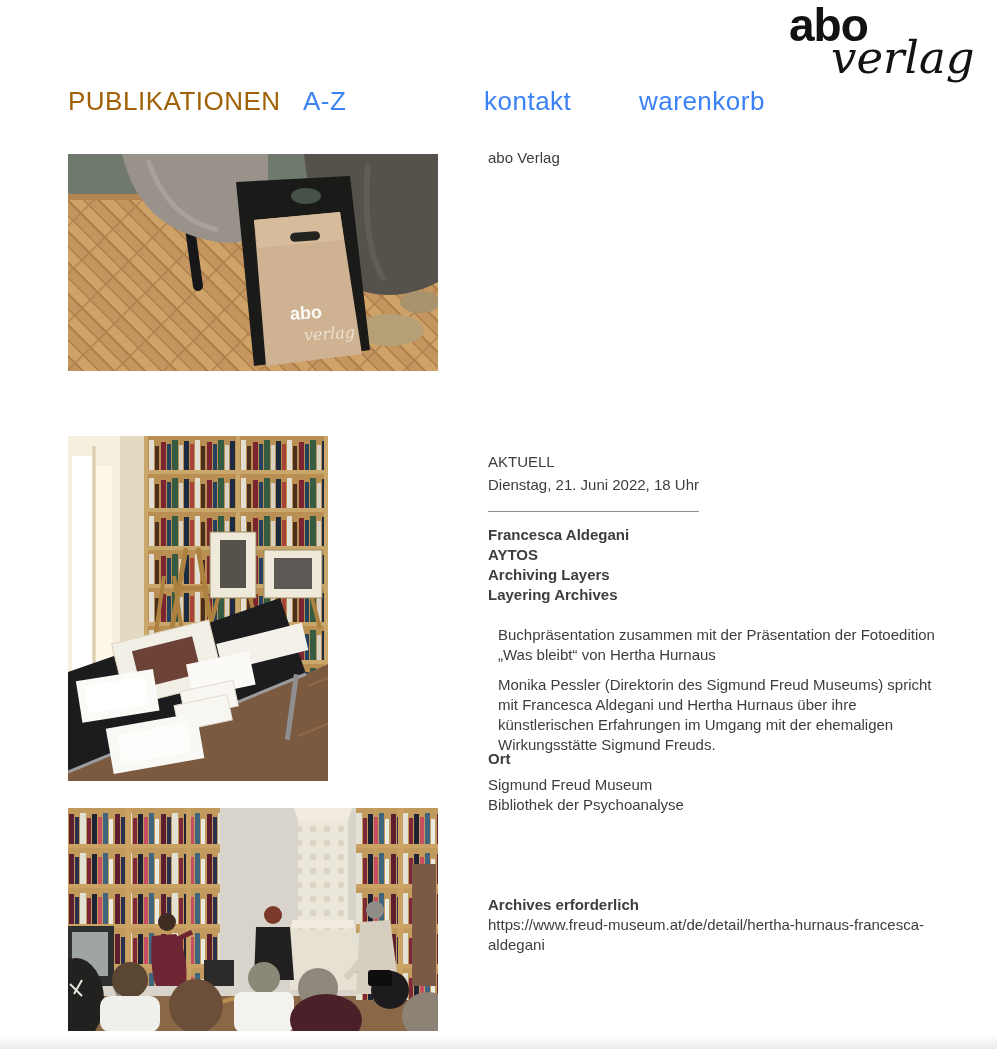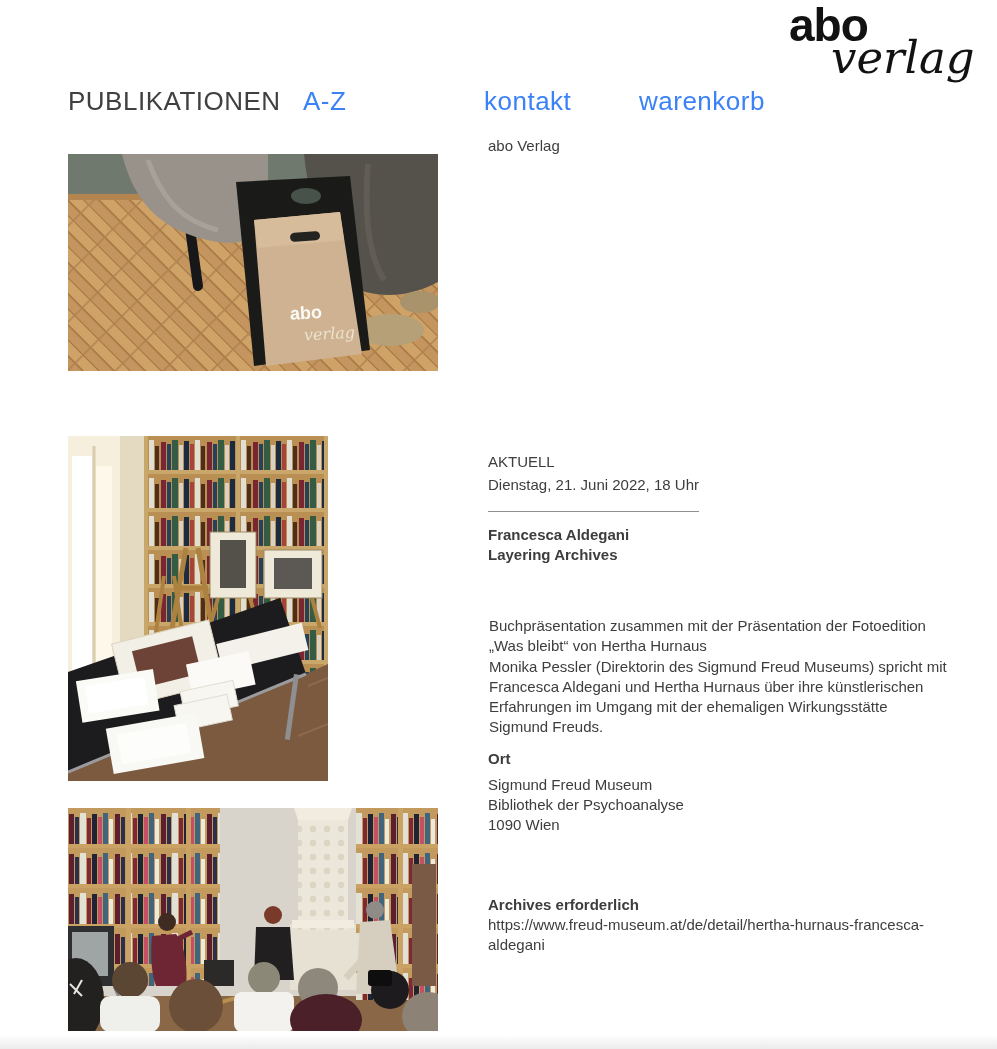--- a/index.html
+++ b/index.html
@@ -6,42 +6,42 @@
   .page{
     position:relative;width:997px;height:1049px;background:#ffffff;overflow:hidden;
     font-family:"Liberation Sans",sans-serif;color:#3d3d3d;
   }
   
   .logo{position:absolute;top:2px;right:38px;width:172px;cursor:pointer;}
   .logo-abo{font-size:46px;font-weight:700;letter-spacing:-1px;color:#121212;line-height:1.0;margin-left:2px;}
   .logo-verlag{font-family:"DejaVu Serif",serif;font-style:italic;font-size:45px;color:#121212;line-height:0.9;margin-top:-10px;margin-left:44px;}
   
   .nav-item{position:absolute;top:86px;font-size:26px;line-height:30px;font-weight:400;cursor:pointer;white-space:nowrap;letter-spacing:0.5px;}
-  .nav-item.active{color:#404040;}
+  .nav-item.active{color:#a16207;}
   .nav-item.inactive{color:#3b82f6;}
   .nav-pos-0{left:68px;}
   .nav-pos-1{left:303px;}
   .nav-pos-2{left:484px;}
   .nav-pos-3{left:639px;}
   
   .photo{position:absolute;overflow:hidden;background:#ddd;}
   .photo svg{display:block;width:100%;height:100%;}
   .photo-1{left:68px;top:154px;width:370px;height:217px;}
   .photo-2{left:68px;top:436px;width:260px;height:345px;}
   .photo-3{left:68px;top:808px;width:370px;height:223px;}
   
   .txt{position:absolute;left:488px;width:462px;font-size:15px;line-height:20px;color:#3d3d3d;}
   .bold{font-weight:700;}
-  .breadcrumb{top:136px;}
+  .breadcrumb{top:148px;}
   .aktuell{top:436px;margin-top:16px;}
   .date-link{top:475px;}
   .date-link span{display:inline-block;border-bottom:1px solid #8f8f8f;padding-bottom:16px;cursor:pointer;}
   .title-block{top:516px;margin-top:9px;}
   .desc-block{top:615px;}
-  .desc-block p{margin:1px;}
+  .desc-block p{margin:10px;}
   .ort-label{top:749px;}
   .location-block{top:775px;}
   .anmeldung-label{top:895px;}
   .url-block{top:915px;word-break:break-word;cursor:pointer;}
   
   .footer-bar{position:absolute;left:0;bottom:0;width:997px;height:14px;
     background:linear-gradient(#ffffff,#ebebeb);}
 </style>
 </head>
 <body>
@@ -257,34 +257,35 @@
   </div>
 
   <div class="txt aktuell">AKTUELL</div>
 
   <div class="txt date-link">
     <span>Dienstag, 21. Juni 2022, 18 Uhr</span>
   </div>
 
   <div class="txt title-block bold">
     <div>Francesca Aldegani</div>
+    <div>AYTOS</div>
+    <div>Archiving Layers</div>
     <div>Layering Archives</div>
   </div>
 
   <div class="txt desc-block">
     <p>Buchpräsentation zusammen mit der Präsentation der Fotoedition „Was bleibt“ von Hertha Hurnaus</p>
     <p>Monika Pessler (Direktorin des Sigmund Freud Museums) spricht mit Francesca Aldegani und Hertha Hurnaus über ihre künstlerischen Erfahrungen im Umgang mit der ehemaligen Wirkungsstätte Sigmund Freuds.</p>
   </div>
 
   <div class="txt ort-label bold">Ort</div>
 
   <div class="txt location-block">
     <div>Sigmund Freud Museum</div>
     <div>Bibliothek der Psychoanalyse</div>
-    <div>1090 Wien</div>
   </div>
 
   <div class="txt anmeldung-label bold">Archives erforderlich</div>
 
   <div class="txt url-block">https://www.freud-museum.at/de/detail/hertha-hurnaus-francesca-aldegani</div>
 
   <div class="footer-bar"></div>
 
 </div>
 

